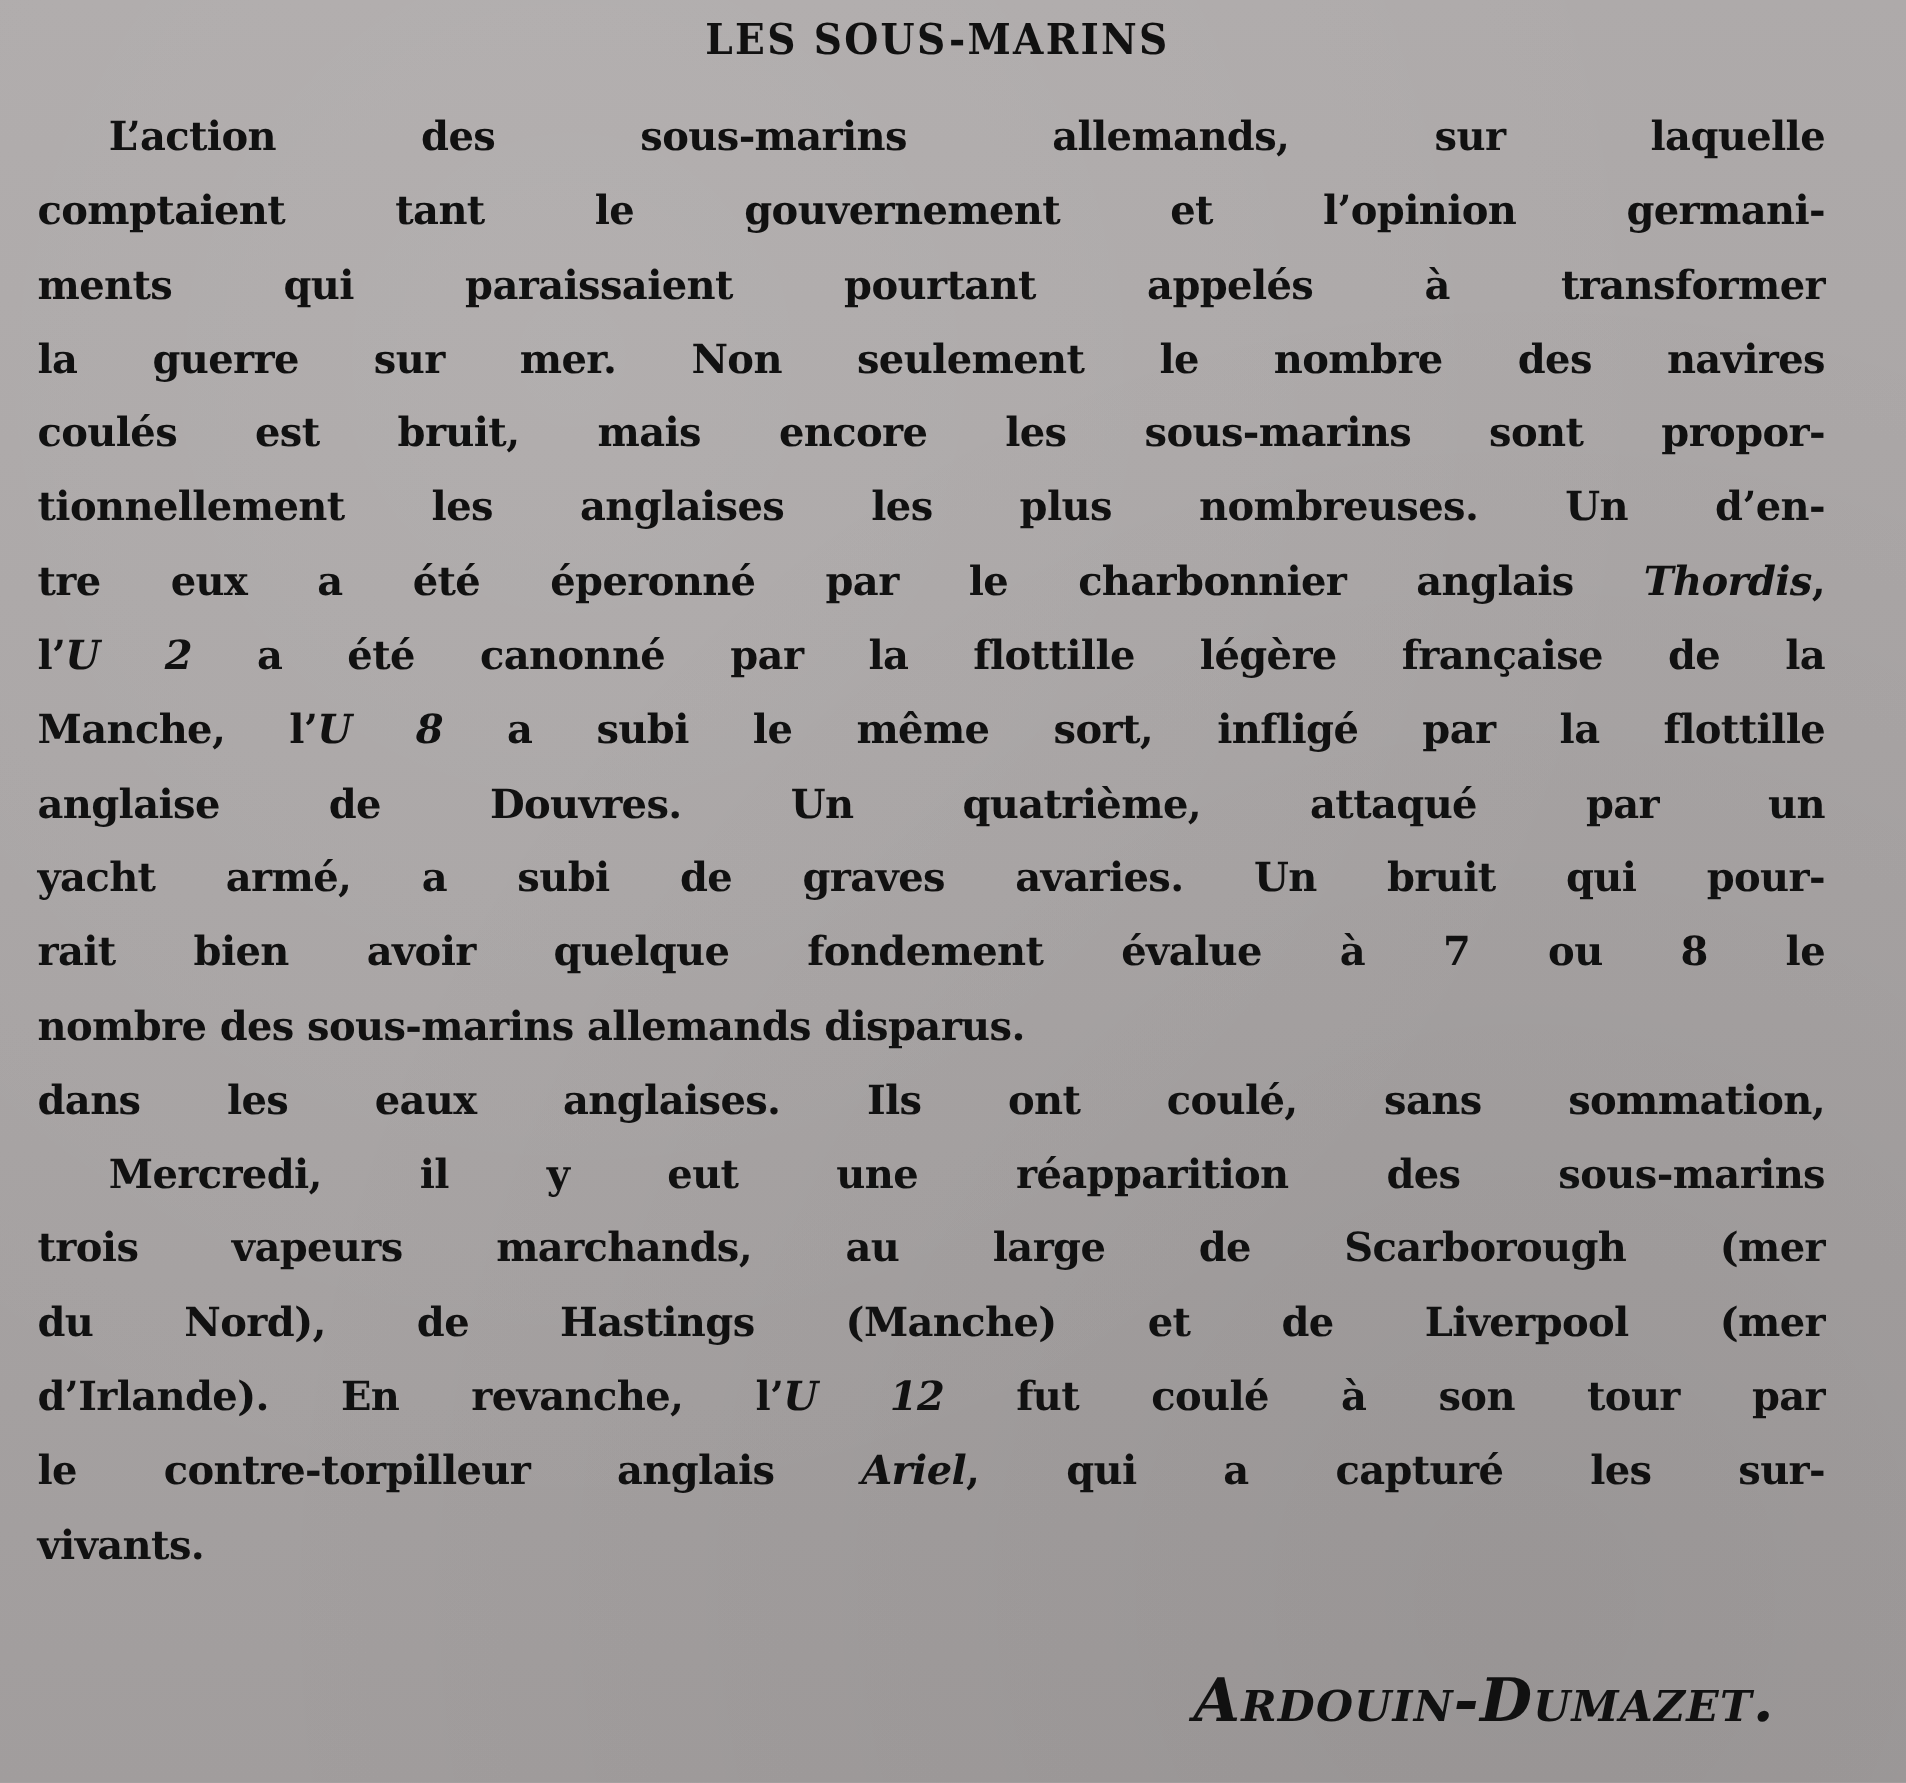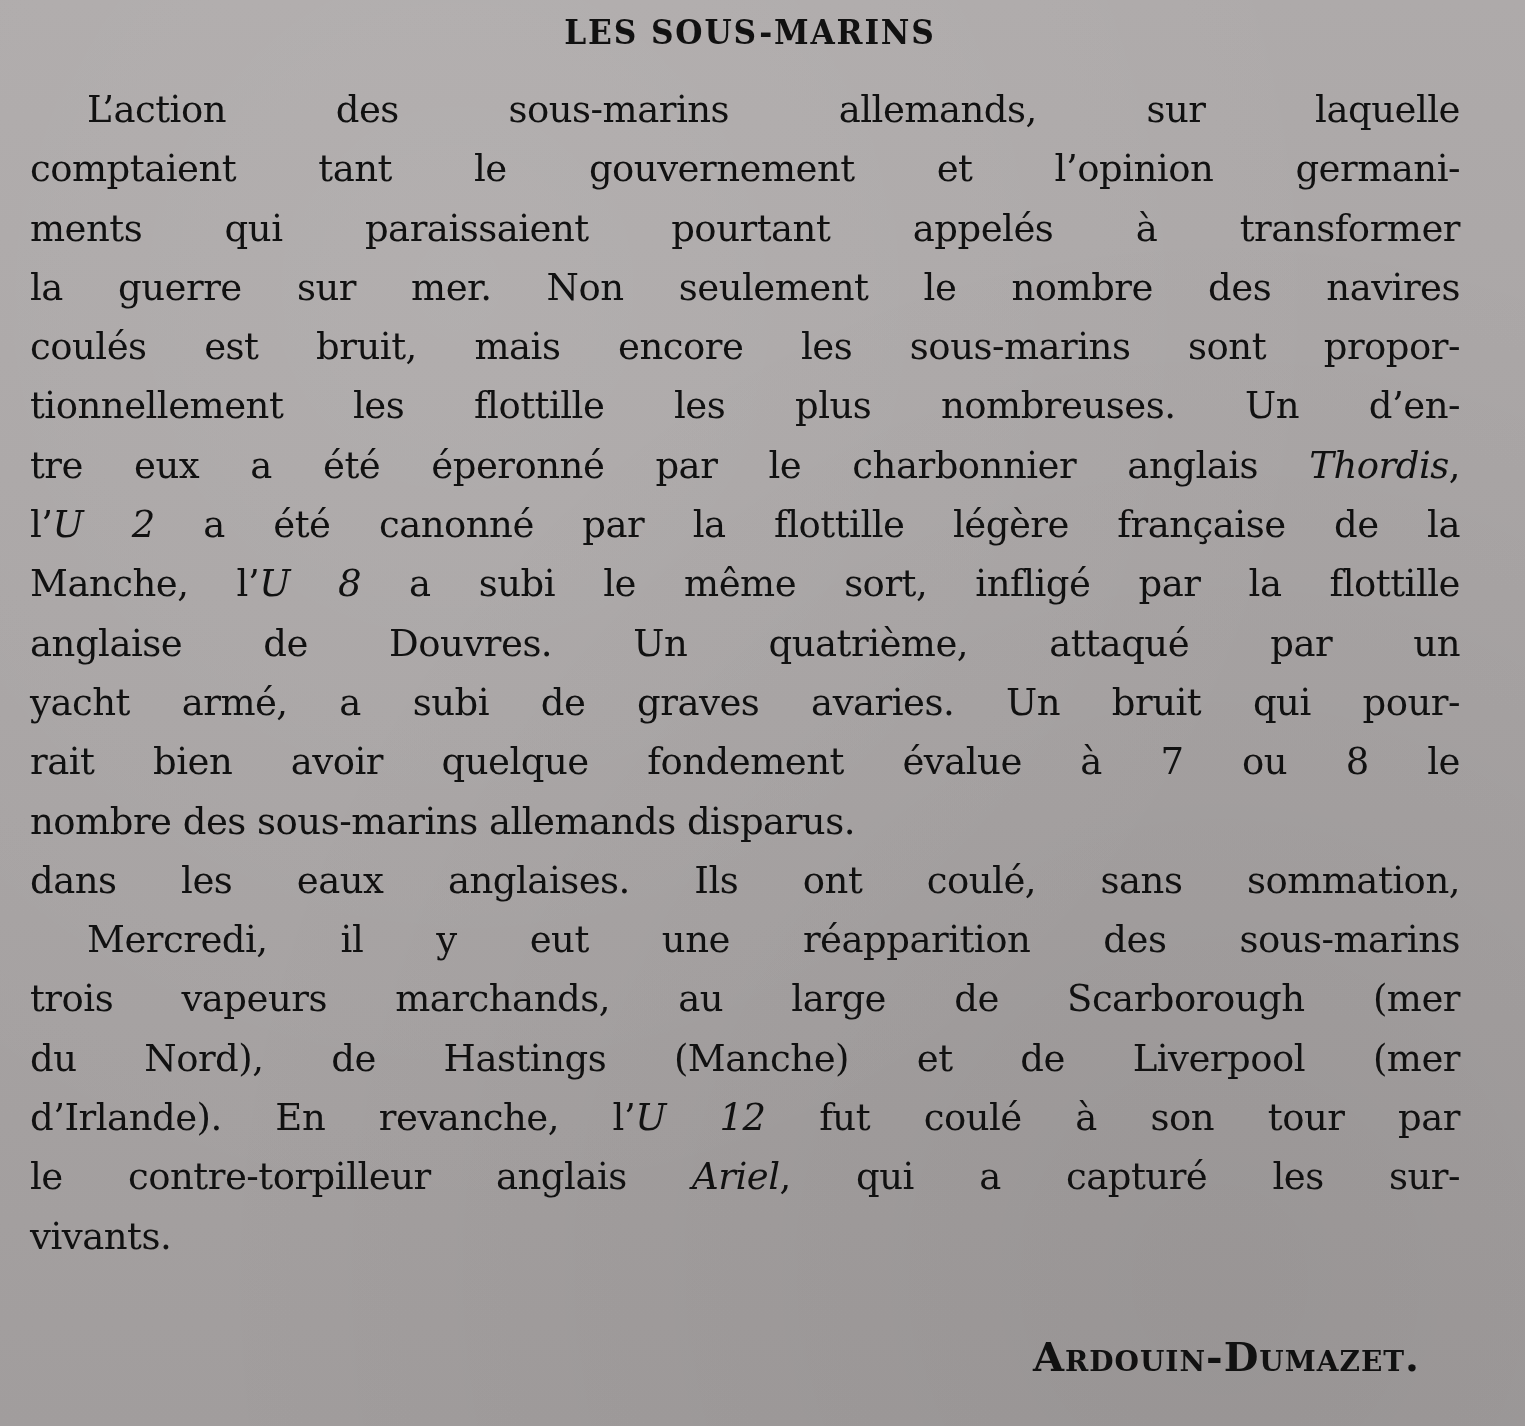--- a/index.html
+++ b/index.html
@@ -40,65 +40,66 @@
     }
     .body-text {
       position: absolute;
       top: 80px;
       left: 0;
       width: 1430px;
     }
     .line {
       height: 59.3px;
       line-height: 59.3px;
-      font-size: 37px;
+      font-size: 32px;
       white-space: nowrap;
       text-align: justify;
       text-align-last: justify;
       display: block;
       font-family: "DejaVu Serif", serif;
-      font-weight: normal;
+      font-weight: bold;
       letter-spacing: -0.5px;
     }
     .line.indent {
       padding-left: 57px;
       width: calc(1430px - 57px);
     }
     .line.last {
       text-align-last: left;
     }
     .line i, .line em {
       font-style: italic;
       font-family: "DejaVu Serif", serif;
     }
     .signature {
       position: absolute;
       top: 1333px;
       right: 105px;
       font-family: "DejaVu Serif", serif;
       font-weight: bold;
-      font-size: 40px;
+      font-size: 48px;
       font-variant: small-caps;
       letter-spacing: 1px;
+      font-style: italic;
     }
   </style>
 </head>
 <body>
 
 <div class="running-head">LES SOUS-MARINS</div>
 
 <div class="page">
   <div class="body-text">
     <div id="p0">
         <div class="line indent">L’action des sous-marins allemands, sur laquelle</div>
         <div class="line">comptaient tant le gouvernement et l’opinion germani-</div>
         <div class="line">ments qui paraissaient pourtant appelés à transformer</div>
         <div class="line">la guerre sur mer. Non seulement le nombre des navires</div>
         <div class="line">coulés est bruit, mais encore les sous-marins sont propor-</div>
-        <div class="line">tionnellement les flottille les plus nombreuses. Un d’en-</div>
+        <div class="line">tionnellement les anglaises les plus nombreuses. Un d’en-</div>
         <div class="line">tre eux a été éperonné par le charbonnier anglais <i>Thordis</i>,</div>
         <div class="line">l’<i>U 2</i> a été canonné par la flottille légère française de la</div>
         <div class="line">Manche, l’<i>U 8</i> a subi le même sort, infligé par la flottille</div>
         <div class="line">anglaise de Douvres. Un quatrième, attaqué par un</div>
         <div class="line">yacht armé, a subi de graves avaries. Un bruit qui pour-</div>
         <div class="line">rait bien avoir quelque fondement évalue à 7 ou 8 le</div>
         <div class="line last">nombre des sous-marins allemands disparus.</div>
       </div>
     <div id="p1">
         <div class="line">dans les eaux anglaises. Ils ont coulé, sans sommation,</div>

